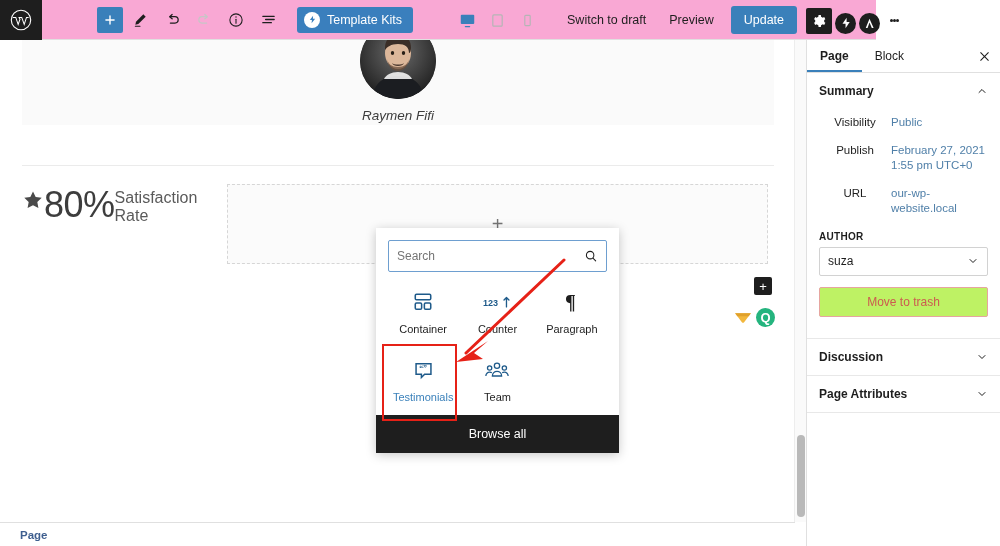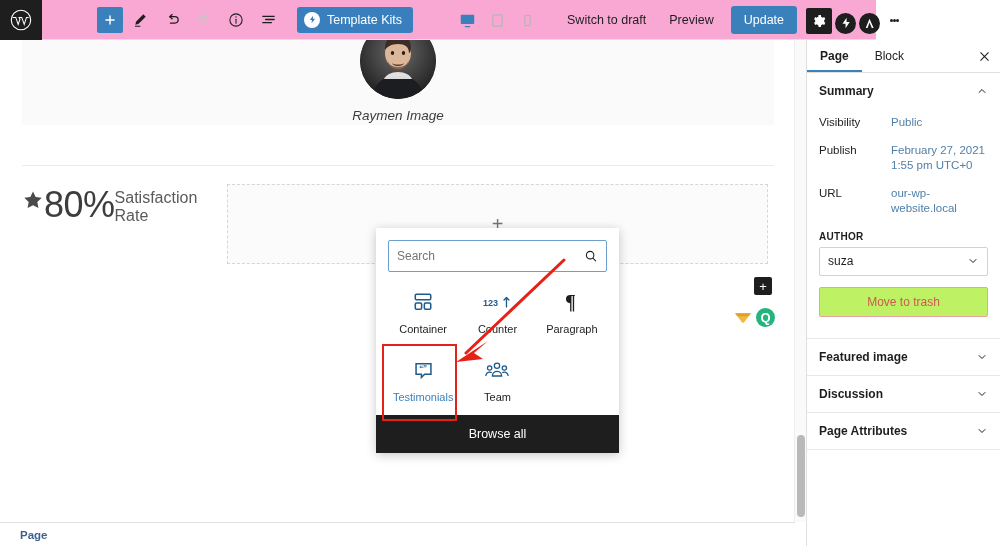--- a/index.html
+++ b/index.html
@@ -169,21 +169,21 @@
   .sb-section {
     border-bottom: 1px solid #e8e8e8; padding: 0 12px;
   }
   .sb-head {
     height: 36px; display: flex; align-items: center; cursor: pointer; font-size: 12px; color: #1e1e1e;
   }
   .sb-head .ttl { font-weight: bold; }
   .sb-head .chev { margin-left: auto; color: #1e1e1e; display: flex; }
   .sb-rows { padding-bottom: 10px; }
   .sb-row { display: flex; padding: 6px 0; font-size: 11.5px; align-items: flex-start; }
-  .sb-row .k { width: 72px; flex: 0 0 72px; color: #1e1e1e; line-height: 1.35; }
+  .sb-row .k { width: 72px; flex: 0 0 72px; color: #1e1e1e; line-height: 1.35; text-align: center; }
   .sb-row .v { color: #4f7fa8; line-height: 1.35; cursor: pointer; }
   .sb-author-lbl { font-size: 10px; font-weight: bold; letter-spacing: .3px; color: #1e1e1e; padding: 8px 0 5px; }
   .sb-select {
     height: 29px; border: 1px solid #d2d2d2; border-radius: 2px; display: flex; align-items: center;
     padding: 0 8px; font-size: 12px; color: #1e1e1e; cursor: pointer; background: #fff;
   }
   .sb-select .chev { margin-left: auto; color: #1e1e1e; display: flex; }
   .sb-trash {
     margin: 11px 0 11px; height: 30px; border: 1px solid #e6a5a0; border-radius: 2px;
     color: #cc5b50; font-size: 12px; display: flex; align-items: center; justify-content: center;
@@ -331,21 +331,21 @@
             <path d="M38 49c-7 0-12 3-14 7h28c-2-4-7-7-14-7z" fill="#f2f2f2" opacity=".9"></path>
             <ellipse cx="38" cy="30" rx="13" ry="16" fill="#dcb79a"></ellipse>
             <path d="M25 25c0-9 6-14 13-14s13 5 13 14c0 3-1 5-2 5 0-6-4-9-11-9s-11 3-13 6z" fill="#3a2d26"></path>
             <path d="M27 36c1 7 5 12 11 12s10-5 11-12c-1 5-5 8-11 8s-10-3-11-8z" fill="#6b4f3c" opacity=".75"></path>
             <ellipse cx="32.5" cy="30" rx="1.7" ry="1.9" fill="#2a2018"></ellipse>
             <ellipse cx="43.5" cy="30" rx="1.7" ry="1.9" fill="#2a2018"></ellipse>
             <path d="M32 40c2 2 10 2 12 0-1 4-11 4-12 0z" fill="#4a372c"></path>
           </g>
         </svg>
       </div>
-      <div class="person-name">Raymen Image</div>
+      <div class="person-name">Raymen Fifi</div>
     </div>
 
     <div class="cv-divider"></div>
 
     <div class="cv-stat">
       <div class="star-ico">
         <svg width="22" height="22" viewBox="0 0 24 24" fill="#4a4a4a">
             <path d="M12 2.6l2.9 6.1 6.6.9-4.8 4.6 1.2 6.6L12 17.7 6.1 20.8l1.2-6.6L2.5 9.6l6.6-.9z"></path>
           </svg>
       </div>
@@ -491,30 +491,20 @@
             <svg width="12" height="12" viewBox="0 0 24 24" fill="none" stroke="currentColor" stroke-width="2" stroke-linecap="round" stroke-linejoin="round">
                 <path d="M6 9l6 6 6-6"></path>
               </svg>
           </span>
         </div>
 
         <div class="sb-trash">Move to trash</div>
       </div>
     </div>
 
-    <div class="sb-section">
-      <div class="sb-head">
-        <span class="ttl">Featured image</span>
-        <span class="chev">
-          <svg width="12" height="12" viewBox="0 0 24 24" fill="none" stroke="currentColor" stroke-width="2" stroke-linecap="round" stroke-linejoin="round">
-              <path d="M6 9l6 6 6-6"></path>
-            </svg>
-        </span>
-      </div>
-    </div>
 
     <div class="sb-section">
       <div class="sb-head">
         <span class="ttl">Discussion</span>
         <span class="chev">
           <svg width="12" height="12" viewBox="0 0 24 24" fill="none" stroke="currentColor" stroke-width="2" stroke-linecap="round" stroke-linejoin="round">
               <path d="M6 9l6 6 6-6"></path>
             </svg>
         </span>
       </div>

